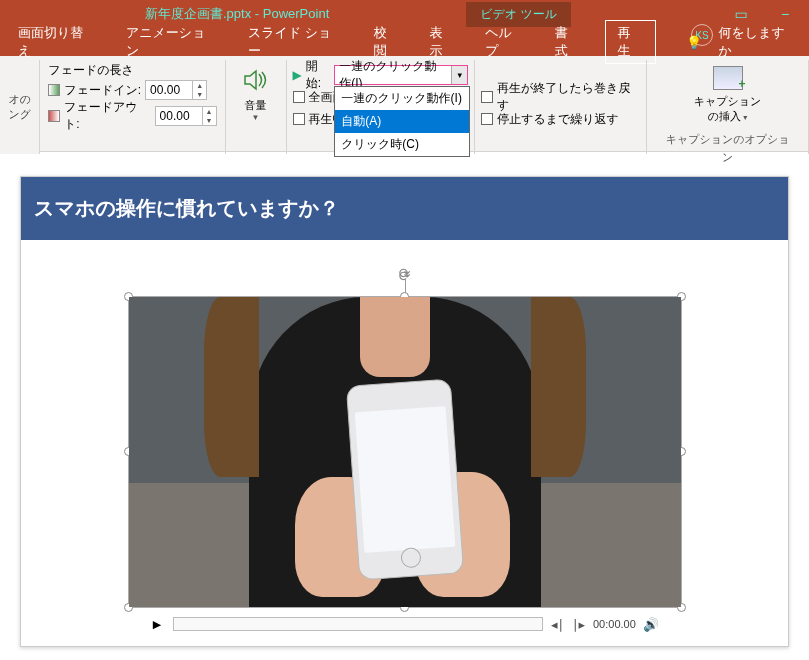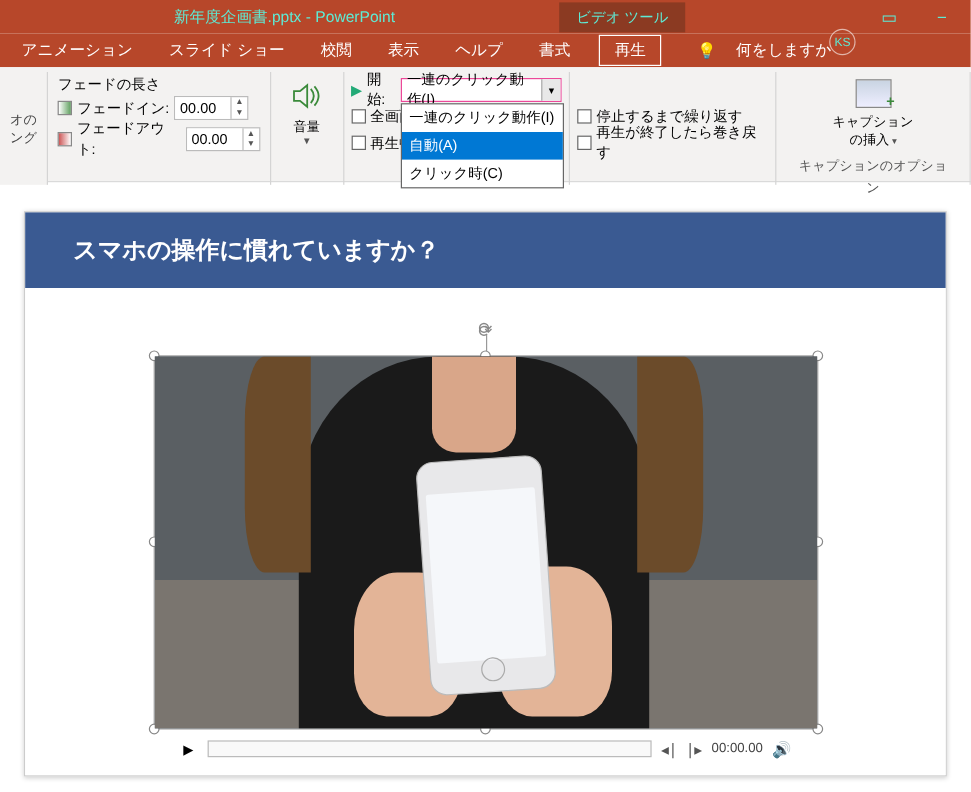--- a/index.html
+++ b/index.html
@@ -54,21 +54,21 @@
   .start-icon { color:#2a7; font-size:12px; }
 
   .caption-group { align-items: center; padding: 6px 14px; }
   .caption-icon { width: 30px; height: 24px; border:1px solid #888; background:linear-gradient(#c9d4e2,#eef); position:relative; }
   .caption-icon::after { content:"+"; position:absolute; bottom:-2px; right:-4px; color:#3a8a3a; font-weight:bold; font-size:12px; }
   .caption-label { font-size: 11px; text-align: center; margin-top: 4px; }
 
   
   .canvas { background: #fff; padding: 24px 20px; }
   .slide { border:1px solid #ccc; box-shadow:0 1px 4px rgba(0,0,0,.2); background:#fff; }
-  .slide-header { background:#3b5998; background:#39579a; color:#fff; font-weight:bold; font-size:20px; padding:18px 40px; background:#3a5a92; }
+  .slide-header { background:#3b5998; background:#39579a; color:#fff; font-weight:bold; font-size:20px; padding:18px 13px; background:#3a5a92; }
   .slide-body { background:#fff; padding:22px 60px 10px; position:relative; }
   .video-frame { position:relative; width:554px; height:312px; margin:18px auto 4px; border:1px solid #aaa; }
   .handle { position:absolute; width:9px; height:9px; background:#fff; border:1px solid #888; border-radius:50%; }
   .h-tl{top:-5px;left:-5px}.h-tr{top:-5px;right:-5px}.h-bl{bottom:-5px;left:-5px}.h-br{bottom:-5px;right:-5px}
   .h-t{top:-5px;left:50%;margin-left:-5px}.h-b{bottom:-5px;left:50%;margin-left:-5px}
   .h-l{left:-5px;top:50%;margin-top:-5px}.h-r{right:-5px;top:50%;margin-top:-5px}
   .video-frame::before { content:""; position:absolute; top:-18px; left:50%; width:1px; height:14px; background:#999; }
   .vid-rotate { position:absolute; top:-32px; left:50%; transform:translateX(-50%); color:#888; font-size:14px; }
 
   
@@ -104,20 +104,21 @@
   </div>
   <div class="context-tab">ビデオ ツール</div>
   <div class="title-right">
     <div class="user-circle">KS</div>
     <div class="win-btn">▭</div>
     <div class="win-btn">−</div>
   </div>
 </div>
 
 <div class="ribbon-tabs">
+  <span>画面切り替え</span>
   <span>アニメーション</span>
   <span>スライド ショー</span>
   <span>校閲</span>
   <span>表示</span>
   <span>ヘルプ</span>
   <span>書式</span>
   <span class="active">再生</span>
   <span class="tell-me">
     <span>💡</span>
     <span>何をしますか</span>
@@ -192,25 +193,25 @@
         <span>再生中</span>
       </div>
     </div>
   </div>
 
   <div class="group video-opts">
     <div class="group-body">
       <div class="opt-row" style="height:22px;"></div>
       <div class="opt-row">
         <div class="checkbox"></div>
+        <span>再生が終了したら巻き戻す</span>
+      </div>
+      <div class="opt-row">
+        <div class="checkbox"></div>
         <span>停止するまで繰り返す</span>
-      </div>
-      <div class="opt-row">
-        <div class="checkbox"></div>
-        <span>再生が終了したら巻き戻す</span>
       </div>
     </div>
   </div>
 
   <div class="group caption-group">
     <div class="caption-icon"></div>
     <div class="caption-label">
       <div>キャプション</div>
       <div><span>の挿入</span><span class="small-drop"> ▾</span></div>
     </div>

